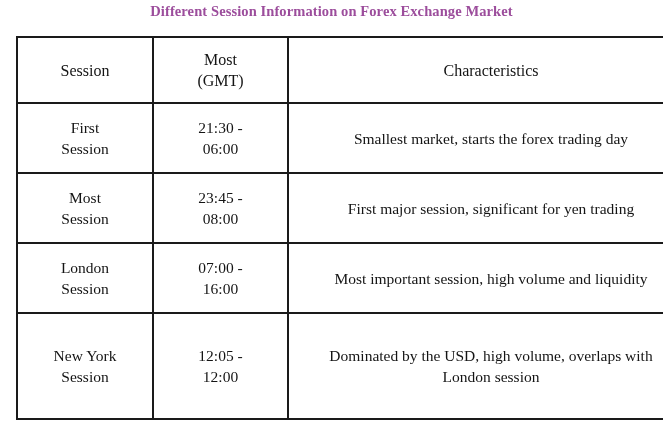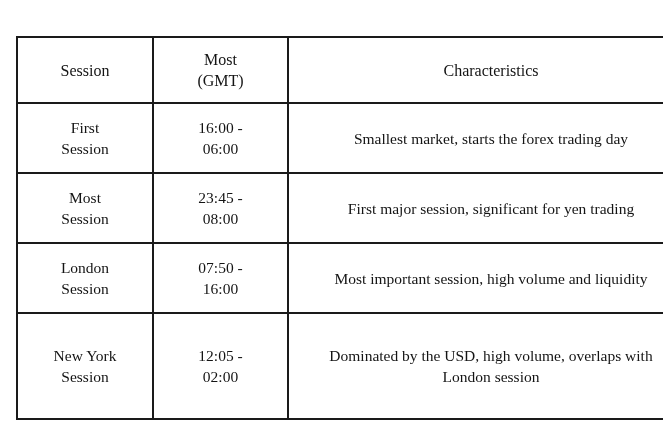--- a/index.html
+++ b/index.html
@@ -75,20 +75,21 @@
   .chars-text {
     display: block;
     padding: 0 16px;
   }
 </style>
 </head>
 <body>
 
 <div id="page">
 
+  <div class="title">Different Session Information on Forex Exchange Market</div>
 
   <div class="table-wrap">
     <table class="session-table">
       <tbody>
         <tr class="header-row">
           <td class="col-session">
             <span class="cell-line">Session</span>
           </td>
           <td class="col-time">
             <span class="cell-line">Most</span>
@@ -98,21 +99,21 @@
             <span class="cell-line">Characteristics</span>
           </td>
         </tr>
 
         <tr class="data-row">
           <td class="col-session">
             <span class="cell-line">First</span>
             <span class="cell-line">Session</span>
           </td>
           <td class="col-time">
-            <span class="cell-line">16:00 -</span>
+            <span class="cell-line">21:30 -</span>
             <span class="cell-line">06:00</span>
           </td>
           <td class="col-chars">
             <span class="chars-text">Smallest market, starts the forex trading day</span>
           </td>
         </tr>
 
         <tr class="data-row">
           <td class="col-session">
             <span class="cell-line">Most</span>
@@ -126,36 +127,36 @@
             <span class="chars-text">First major session, significant for yen trading</span>
           </td>
         </tr>
 
         <tr class="data-row">
           <td class="col-session">
             <span class="cell-line">London</span>
             <span class="cell-line">Session</span>
           </td>
           <td class="col-time">
-            <span class="cell-line">07:50 -</span>
+            <span class="cell-line">07:00 -</span>
             <span class="cell-line">16:00</span>
           </td>
           <td class="col-chars">
             <span class="chars-text">Most important session, high volume and liquidity</span>
           </td>
         </tr>
 
         <tr class="data-row-tall">
           <td class="col-session">
             <span class="cell-line">New York</span>
             <span class="cell-line">Session</span>
           </td>
           <td class="col-time">
             <span class="cell-line">12:05 -</span>
-            <span class="cell-line">02:00</span>
+            <span class="cell-line">12:00</span>
           </td>
           <td class="col-chars">
             <span class="chars-text">Dominated by the USD, high volume, overlaps with London session</span>
           </td>
         </tr>
       </tbody>
     </table>
   </div>
 
 </div>

